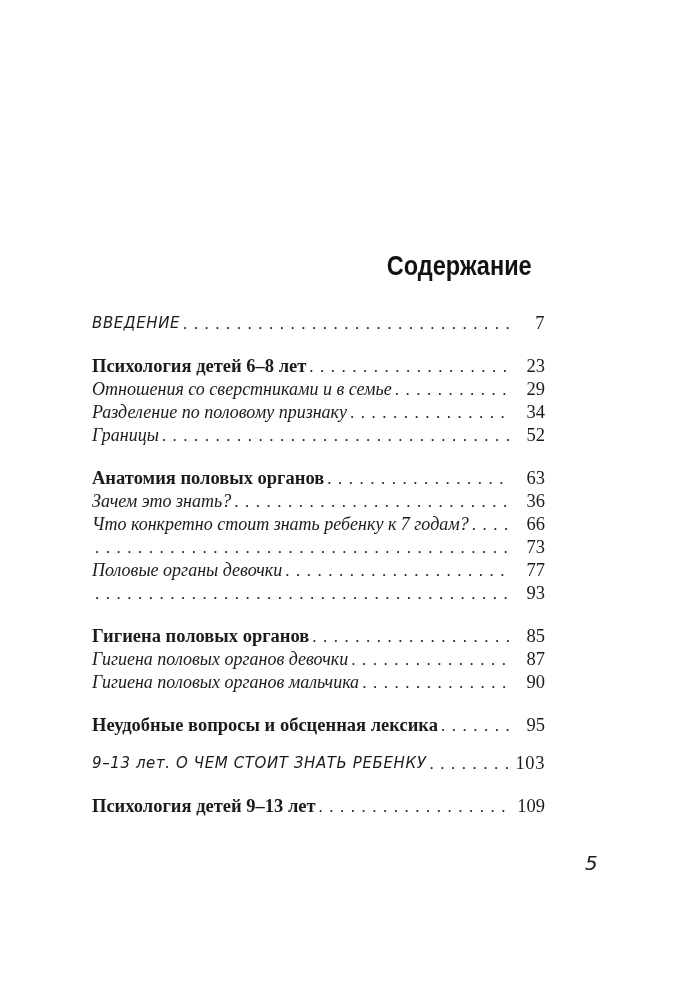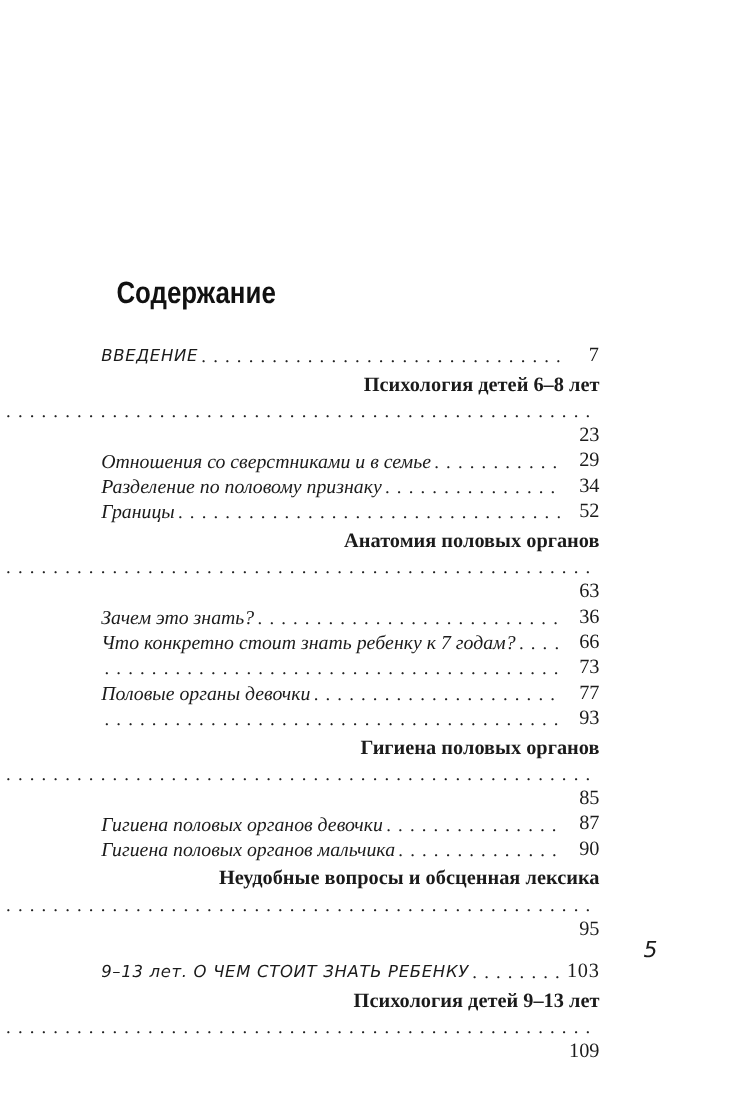--- a/index.html
+++ b/index.html
@@ -16,54 +16,53 @@
     font-family: "Liberation Serif", serif;
   }
   .content {
     position: absolute;
     left: 92px;
     top: 0;
     width: 453px;
   }
   .title {
     margin-top: 251px;
-    text-align: left;
+    text-align: right;
     font-family: "Liberation Sans", sans-serif;
     font-weight: 700;
     font-size: 28px;
     line-height: 30px;
     color: #111111;
     letter-spacing: 0px;
   }
   .title-inner {
     display: inline-block;
     transform: scaleX(0.84);
     transform-origin: center;
   }
   .toc {
     margin-top: 31px;
   }
   .row {
     display: flex;
-    align-items: flex-end;
+    align-items: flex-start;
     line-height: 23px;
   }
   .row.part {
     font-family: "DejaVu Sans", sans-serif;
     font-style: italic;
     font-size: 15px;
     letter-spacing: 0.6px;
     margin-top: 15px;
   }
   .row.chapter {
     font-family: "Liberation Serif", serif;
     font-weight: 700;
     font-size: 18.5px;
-    margin-top: 4px;
-    flex-direction: column;
+    margin-top: 20px;
   }
   .row.section {
     font-family: "Liberation Serif", serif;
     font-style: italic;
     font-size: 18px;
     margin-top: 0;
   }
   .row:first-child {
     margin-top: 0;
   }

